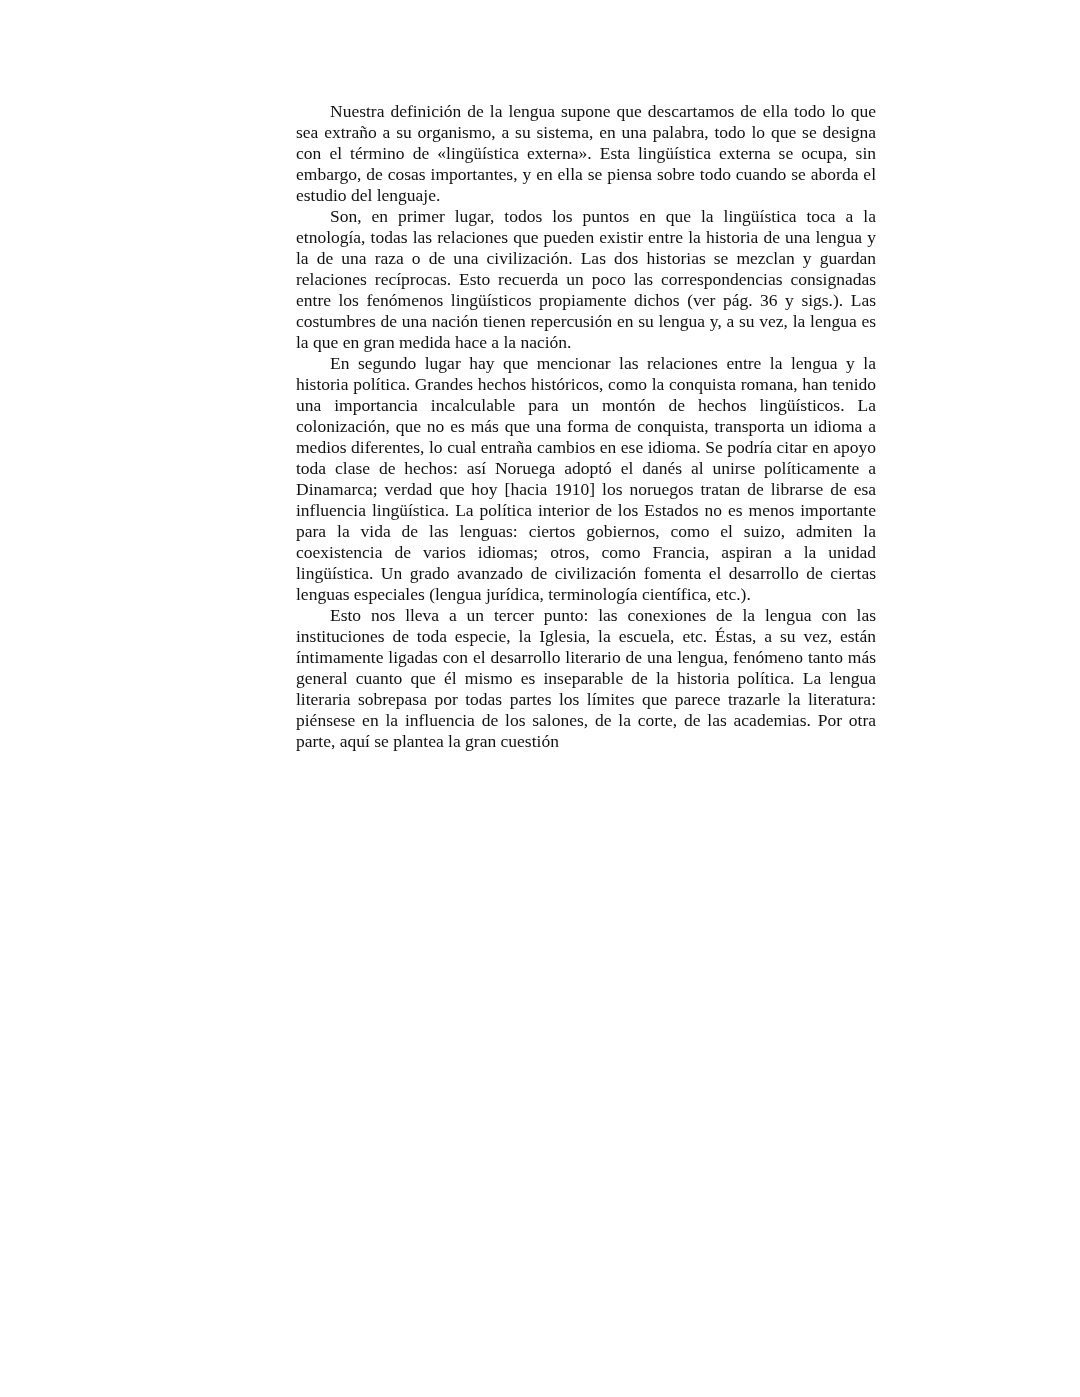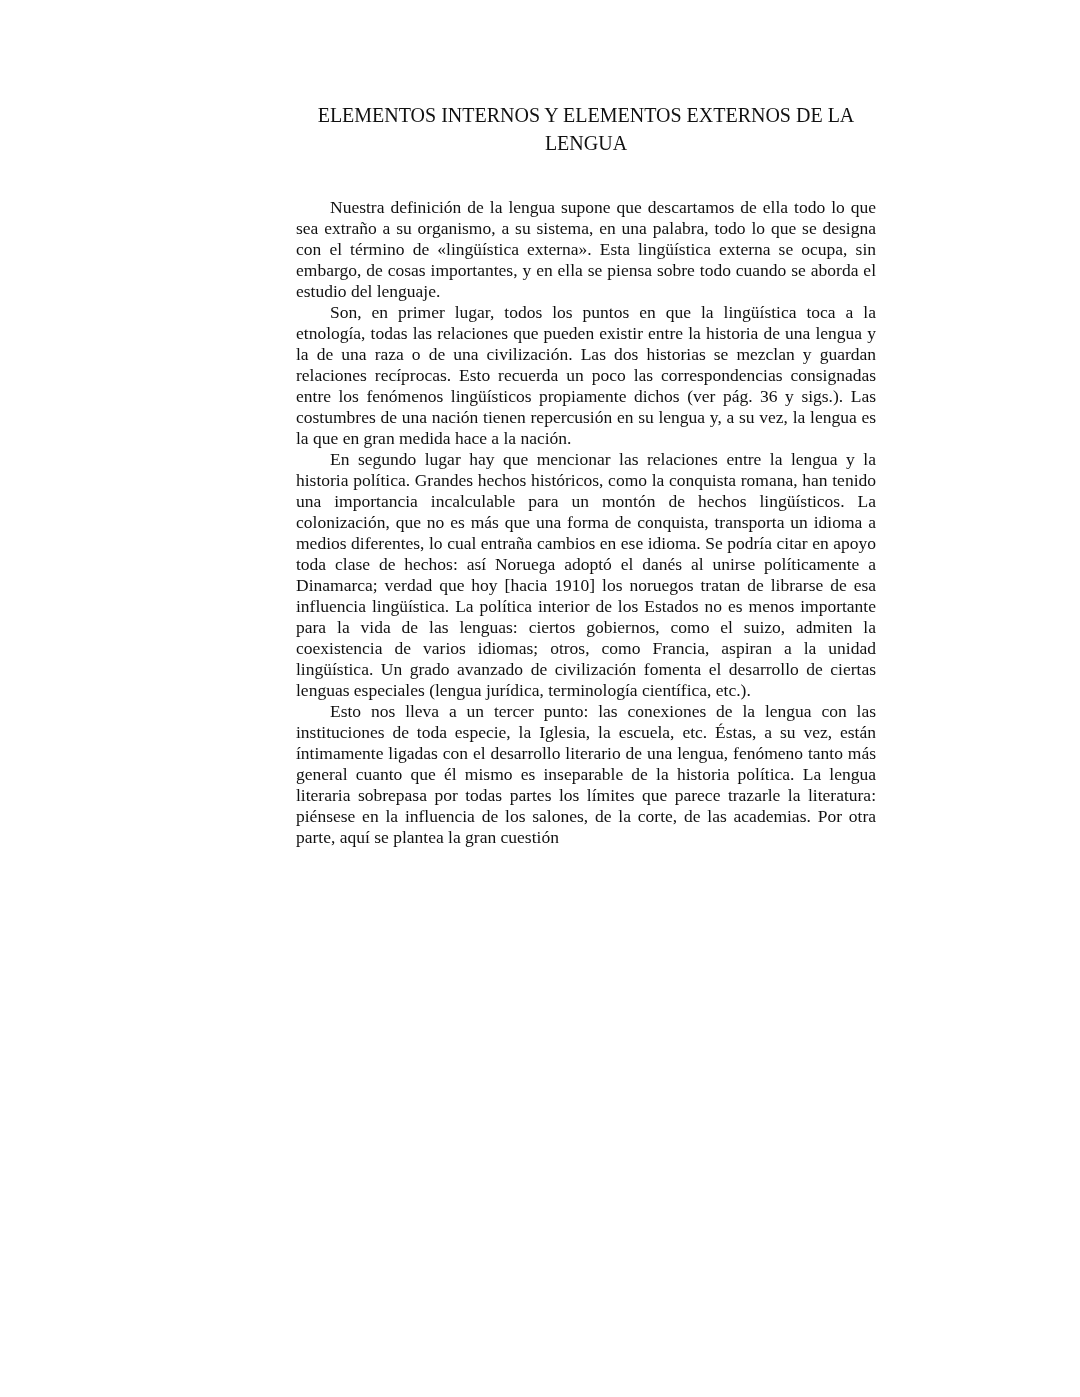--- a/index.html
+++ b/index.html
@@ -45,21 +45,20 @@
     text-indent: 34px;
     hyphens: auto;
     -webkit-hyphens: auto;
   }
 </style>
 </head>
 <body>
 
 <div class="page">
   <div class="text-column">
-    <h1 class="page-title">ELEMENTOS INTERNOS Y ELEMENTOS EXTERNOS DE LA LENGUA</h1>
     <div class="body-text">
       <p>Nuestra definición de la lengua supone que descartamos de ella todo lo que sea extraño a su organismo, a su sistema, en una palabra, todo lo que se designa con el término de «lingüística externa». Esta lingüística externa se ocupa, sin embargo, de cosas importantes, y en ella se piensa sobre todo cuando se aborda el estudio del lenguaje.</p>
       <p>Son, en primer lugar, todos los puntos en que la lingüística toca a la etnología, todas las relaciones que pueden existir entre la historia de una lengua y la de una raza o de una civilización. Las dos historias se mezclan y guardan relaciones recíprocas. Esto recuerda un poco las correspondencias consignadas entre los fenómenos lingüísticos propiamente dichos (ver pág. 36 y sigs.). Las costumbres de una nación tienen repercusión en su lengua y, a su vez, la lengua es la que en gran medida hace a la nación.</p>
       <p>En segundo lugar hay que mencionar las relaciones entre la lengua y la historia política. Grandes hechos históricos, como la conquista romana, han tenido una importancia incalculable para un montón de hechos lingüísticos. La colonización, que no es más que una forma de conquista, transporta un idioma a medios diferentes, lo cual entraña cambios en ese idioma. Se podría citar en apoyo toda clase de hechos: así Noruega adoptó el danés al unirse políticamente a Dinamarca; verdad que hoy [hacia 1910] los noruegos tratan de librarse de esa influencia lingüística. La política interior de los Estados no es menos importante para la vida de las lenguas: ciertos gobiernos, como el suizo, admiten la coexistencia de varios idiomas; otros, como Francia, aspiran a la unidad lingüística. Un grado avanzado de civilización fomenta el desarrollo de ciertas lenguas especiales (lengua jurídica, terminología científica, etc.).</p>
       <p>Esto nos lleva a un tercer punto: las conexiones de la lengua con las instituciones de toda especie, la Iglesia, la escuela, etc. Éstas, a su vez, están íntimamente ligadas con el desarrollo literario de una lengua, fenómeno tanto más general cuanto que él mismo es inseparable de la historia política. La lengua literaria sobrepasa por todas partes los límites que parece trazarle la literatura: piénsese en la influencia de los salones, de la corte, de las academias. Por otra parte, aquí se plantea la gran cuestión</p>
     </div>
   </div>
 </div>
 
 </body></html>

